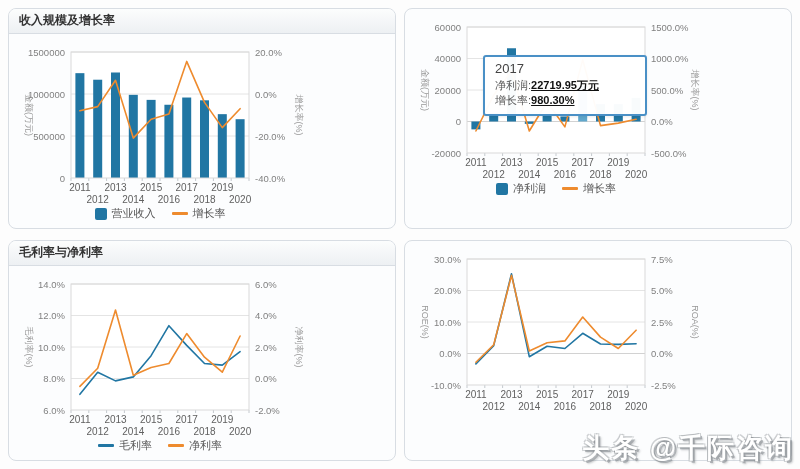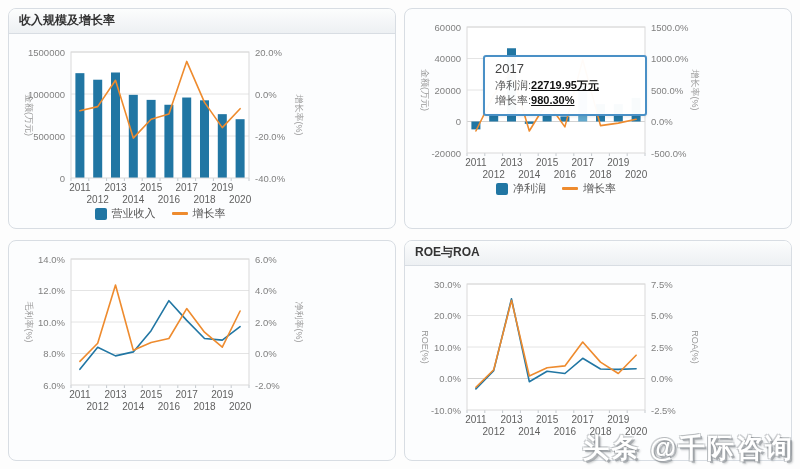--- a/index.html
+++ b/index.html
@@ -240,20 +240,21 @@
         </span>
         <span class="legend-item">
           <span class="sw sw-line" style="background: rgb(238, 139, 46);"></span>
           <span>增长率</span>
         </span>
       </div>
     </div>
   </div>
 
   <div class="panel">
+    <div class="panel-header">毛利率与净利率</div>
     <div class="panel-body">
       <svg class="chart-svg" viewBox="0 0 386 172">
           <rect x="62" y="18" width="178" height="126" fill="#ffffff"></rect>
           <g>
             <line x1="62" y1="112.5" x2="240" y2="112.5" stroke="#e4e4e4" stroke-width="1"></line>
             <line x1="62" y1="81" x2="240" y2="81" stroke="#e4e4e4" stroke-width="1"></line>
             <line x1="62" y1="49.5" x2="240" y2="49.5" stroke="#e4e4e4" stroke-width="1"></line>
             <line x1="62" y1="18" x2="240" y2="18" stroke="#e4e4e4" stroke-width="1"></line>
           </g>
           <g>
@@ -292,25 +293,34 @@
             <text x="106.5" y="157" text-anchor="middle" font-size="10" fill="#606060">2013</text>
             <text x="124.30000000000001" y="169" text-anchor="middle" font-size="10" fill="#606060">2014</text>
             <text x="142.10000000000002" y="157" text-anchor="middle" font-size="10" fill="#606060">2015</text>
             <text x="159.9" y="169" text-anchor="middle" font-size="10" fill="#606060">2016</text>
             <text x="177.7" y="157" text-anchor="middle" font-size="10" fill="#606060">2017</text>
             <text x="195.5" y="169" text-anchor="middle" font-size="10" fill="#606060">2018</text>
             <text x="213.3" y="157" text-anchor="middle" font-size="10" fill="#606060">2019</text>
             <text x="231.1" y="169" text-anchor="middle" font-size="10" fill="#606060">2020</text>
           </g>
         </svg>
+      <div class="legend">
+        <span class="legend-item">
+          <span class="sw sw-line" style="background: rgb(33, 118, 163);"></span>
+          <span>毛利率</span>
+        </span>
+        <span class="legend-item">
+          <span class="sw sw-line" style="background: rgb(238, 139, 46);"></span>
+          <span>净利率</span>
+        </span>
+      </div>
     </div>
   </div>
 
   <div class="panel">
-    <div class="panel-header">ROE与ROA</div>
     <div class="panel-body">
       <svg class="chart-svg" viewBox="0 0 386 172">
           <rect x="62" y="18" width="178" height="126" fill="#ffffff"></rect>
           <g>
             <line x1="62" y1="112.5" x2="240" y2="112.5" stroke="#d2d2d2" stroke-width="1"></line>
             <line x1="62" y1="81" x2="240" y2="81" stroke="#e4e4e4" stroke-width="1"></line>
             <line x1="62" y1="49.5" x2="240" y2="49.5" stroke="#e4e4e4" stroke-width="1"></line>
             <line x1="62" y1="18" x2="240" y2="18" stroke="#e4e4e4" stroke-width="1"></line>
           </g>
           <g>

